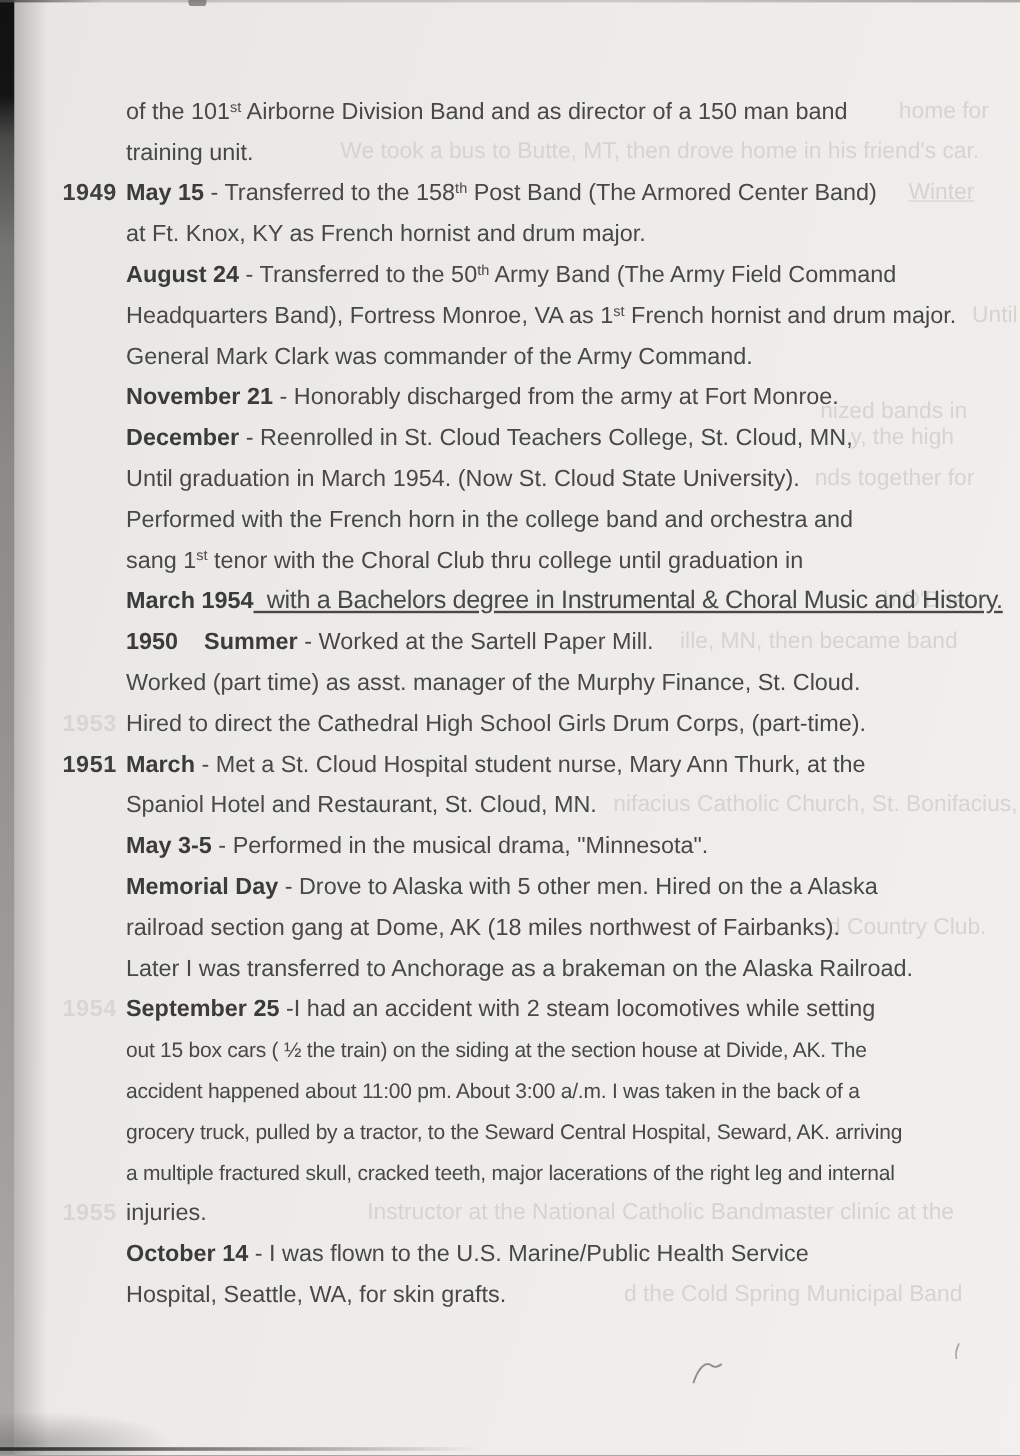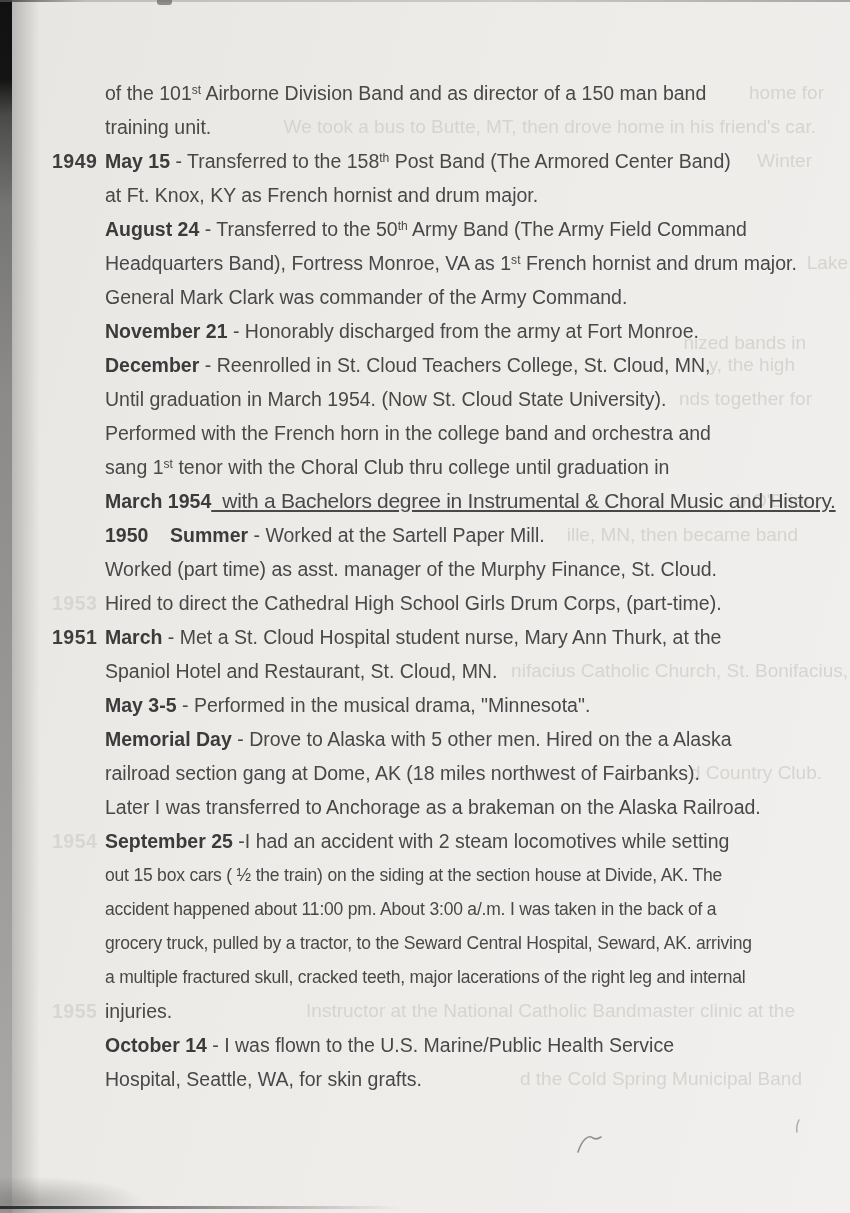--- a/index.html
+++ b/index.html
@@ -82,32 +82,32 @@
   <div class="doc" id="doc">
       <div class="line">
         <span class="ghost-frag">home for</span>
         <span class="body-text"><span>of the 101</span><span class="sup">st</span><span> Airborne Division Band and as director of a 150 man band</span></span>
       </div>
       <div class="line">
         <span class="ghost-frag" style="right: 34px;">We took a bus to Butte, MT, then drove home in his friend's car.</span>
         <span class="body-text"><span>training unit.</span></span>
       </div>
       <div class="line">
-        <span class="ghost-frag" style="right: 38px;">Winter</span>
+        <span class="ghost-frag" style="right: 38px; text-decoration: underline;">Winter</span>
         <span class="year">1949</span>
         <span class="body-text"><span class="b">May 15</span><span> - Transferred to the 158</span><span class="sup">th</span><span> Post Band (The Armored Center Band)</span></span>
       </div>
       <div class="line">
         <span class="body-text"><span>at Ft. Knox, KY as French hornist and drum major.</span></span>
       </div>
       <div class="line">
         <span class="body-text"><span class="b">August 24</span><span> - Transferred to the 50</span><span class="sup">th</span><span> Army Band (The Army Field Command</span></span>
       </div>
       <div class="line">
-        <span class="ghost-frag" style="right: 2px;">Lake</span>
+        <span class="ghost-frag" style="right: 2px;">Until</span>
         <span class="body-text"><span>Headquarters Band), Fortress Monroe, VA as 1</span><span class="sup">st</span><span> French hornist and drum major.</span></span>
       </div>
       <div class="line">
         <span class="body-text"><span>General Mark Clark was commander of the Army Command.</span></span>
       </div>
       <div class="line">
         <span class="ghost-frag" style="right: 44px; margin-top: 12px;">nized bands in</span>
         <span class="body-text"><span class="b">November 21</span><span> - Honorably discharged from the army at Fort Monroe.</span></span>
       </div>
       <div class="line">

